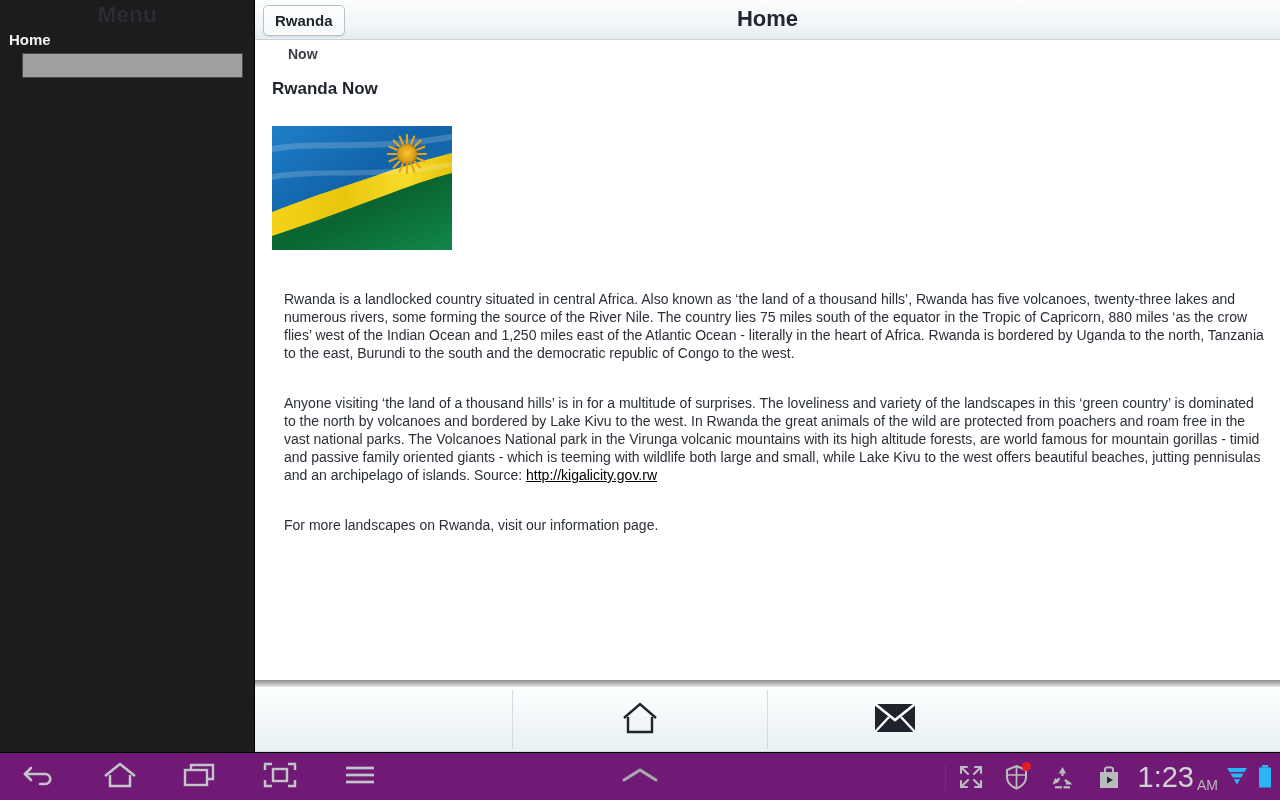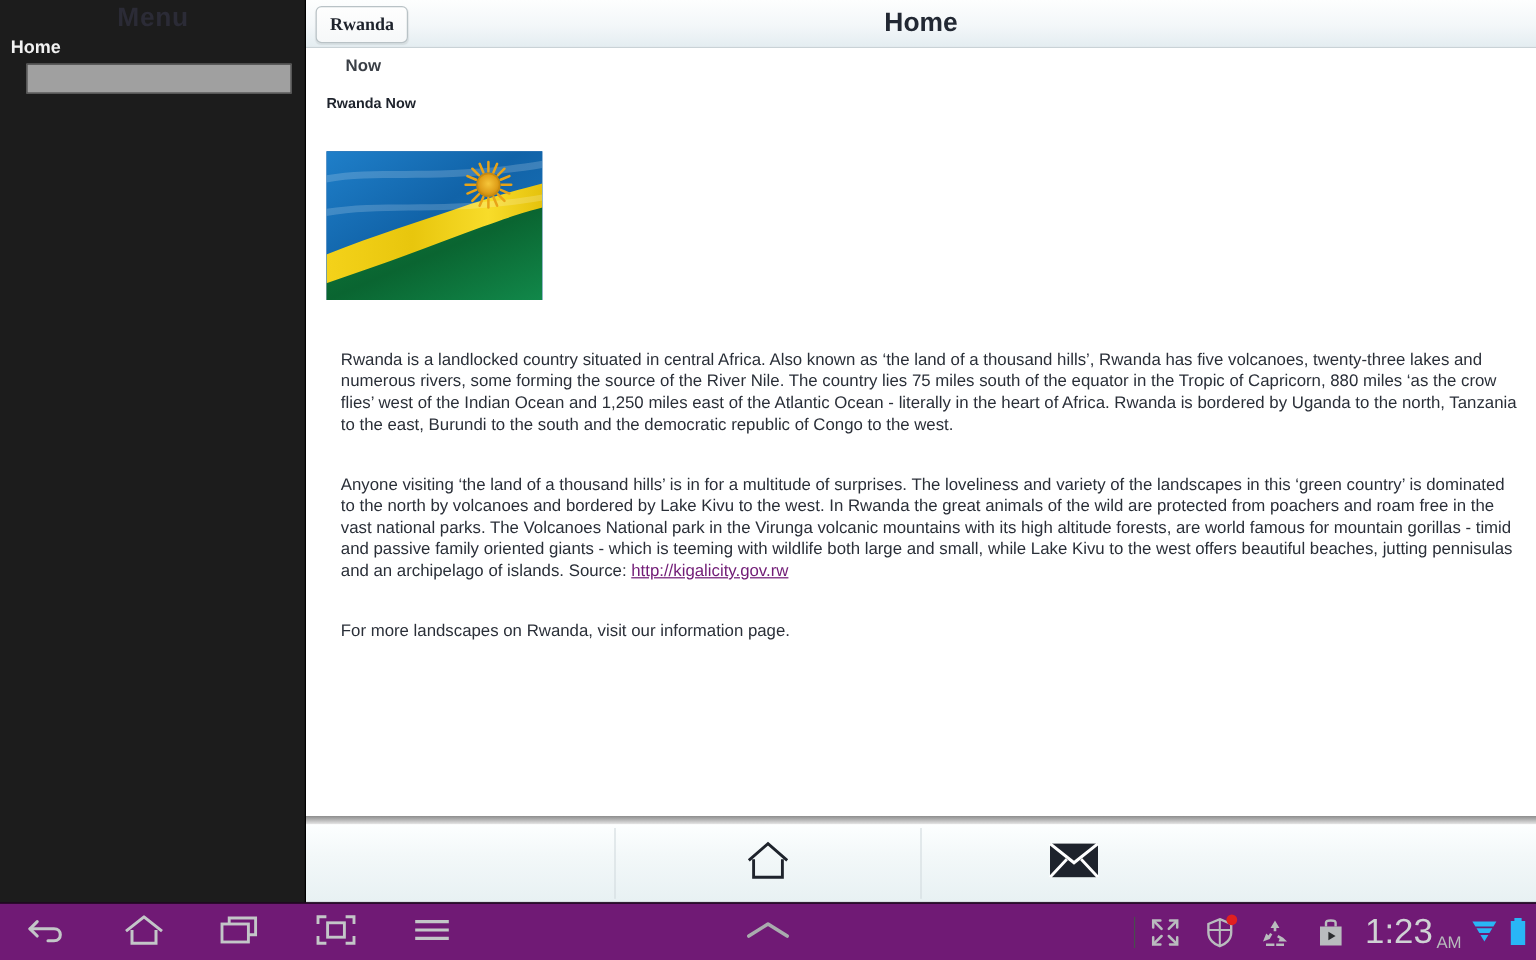--- a/index.html
+++ b/index.html
@@ -56,56 +56,55 @@
   #tab-rwanda {
     position:absolute; left:8px; top:5px;
     height:31px; padding:0 11px;
     line-height:30px;
     background:linear-gradient(to bottom,#fefefe,#f6f8f9);
     border:1px solid #b9c2c6;
     border-radius:5px;
     font-size:15px; font-weight:bold; color:#1e232c;
     box-shadow:0 1px 1px rgba(0,0,0,.07);
     z-index:5;
-    font-family:Liberation Serif, serif;
   }
 
   
   #content {
     position:absolute; left:0; top:40px; width:1025px; height:640px;
     background:#fff;
     overflow:hidden;
   }
   #ghost-title {
     position:absolute; left:21px; top:6px;
     font-size:14px; font-weight:bold; color:#3a3f46;margin-left:12px;
   }
   #page-heading {
     position:absolute; left:17px; top:39px;
-    font-size:12px; font-weight:bold; color:#1e232c;
+    font-size:17px; font-weight:bold; color:#1e232c;
   }
 
   
   #flag {
     position:absolute; left:17px; top:86px;
     width:180px; height:124px;
     overflow:hidden;
     background:#0a5ca8;
   }
   #flag svg { display:block; width:180px; height:124px; }
 
   
   .para {
     position:absolute; left:29px; width:980px;
     font-size:14px; line-height:18px; color:#2a2f38;
   }
   #para1 { top:250px; }
   #para2 { top:354px; }
   #para3 { top:476px; }
-  #source-link { color:#701a75; }
+  #source-link { color:#000000; }
 
   
   #toolbar-sep {
     position:absolute; left:0; top:680px; width:1025px; height:7px;
     background:linear-gradient(to bottom,#8d8d8d 0%, #b4b4b4 45%, #e9e9e9 100%);
   }
   #toolbar {
     position:absolute; left:0; top:687px; width:1025px; height:65px;
     background:linear-gradient(to bottom,#fdffff 0%, #f3f8f9 40%, #e8f1f3 100%);
     border-bottom:1px solid #cdd6da;

